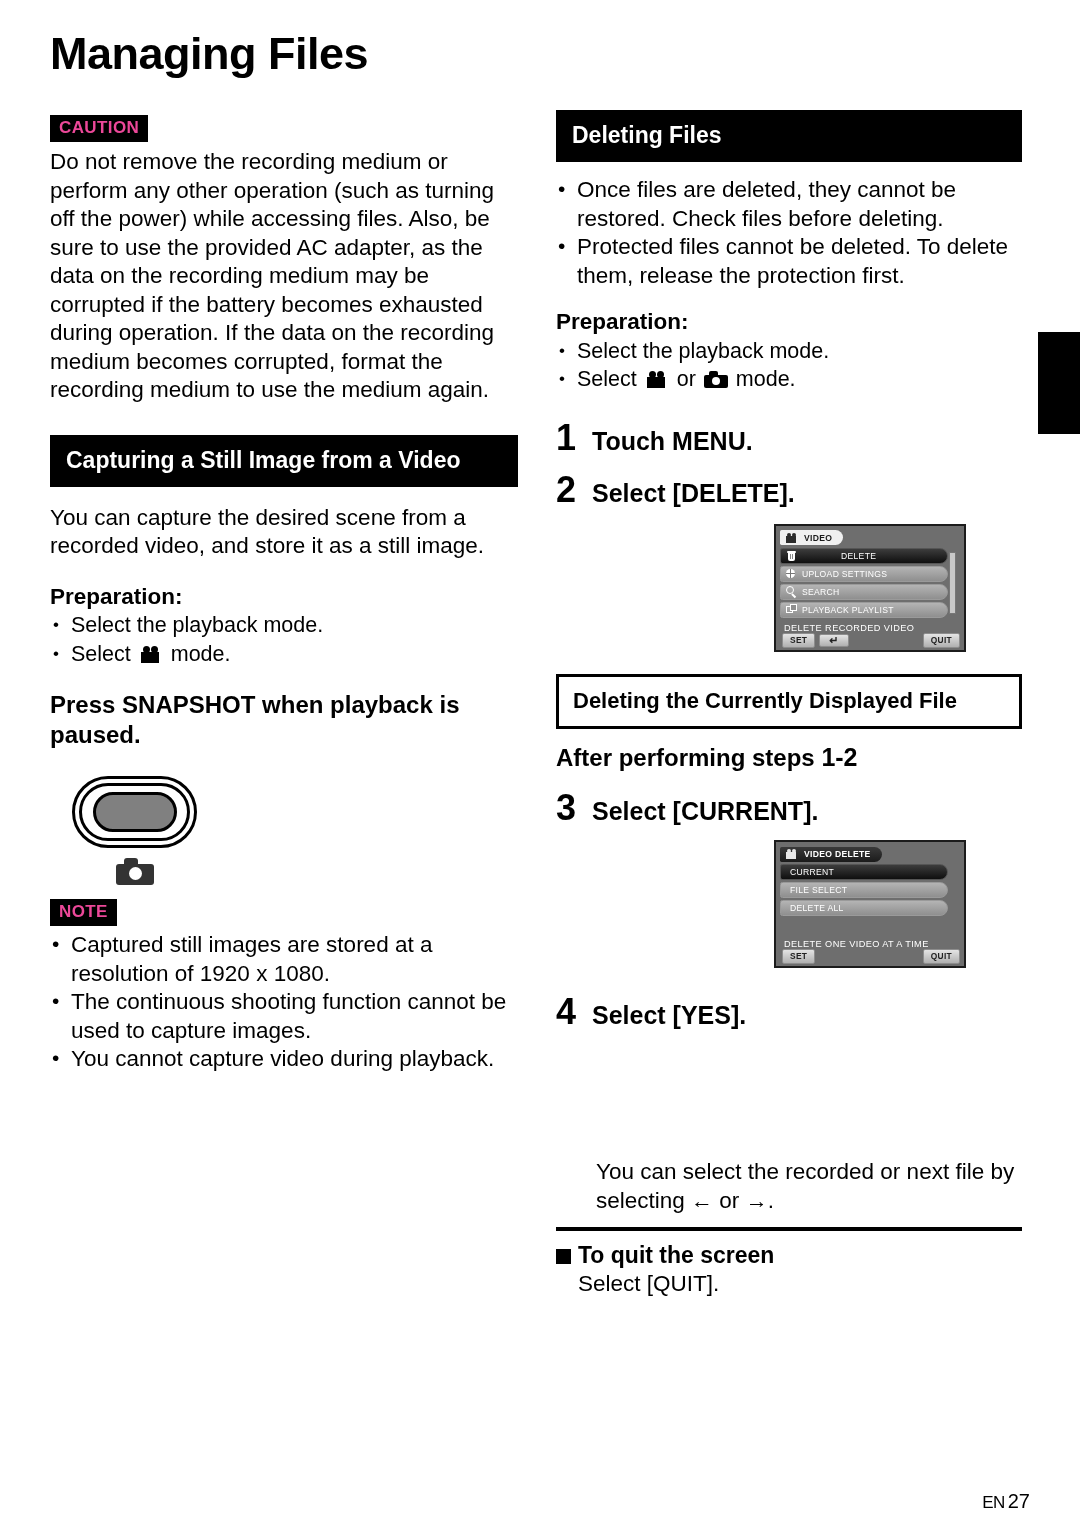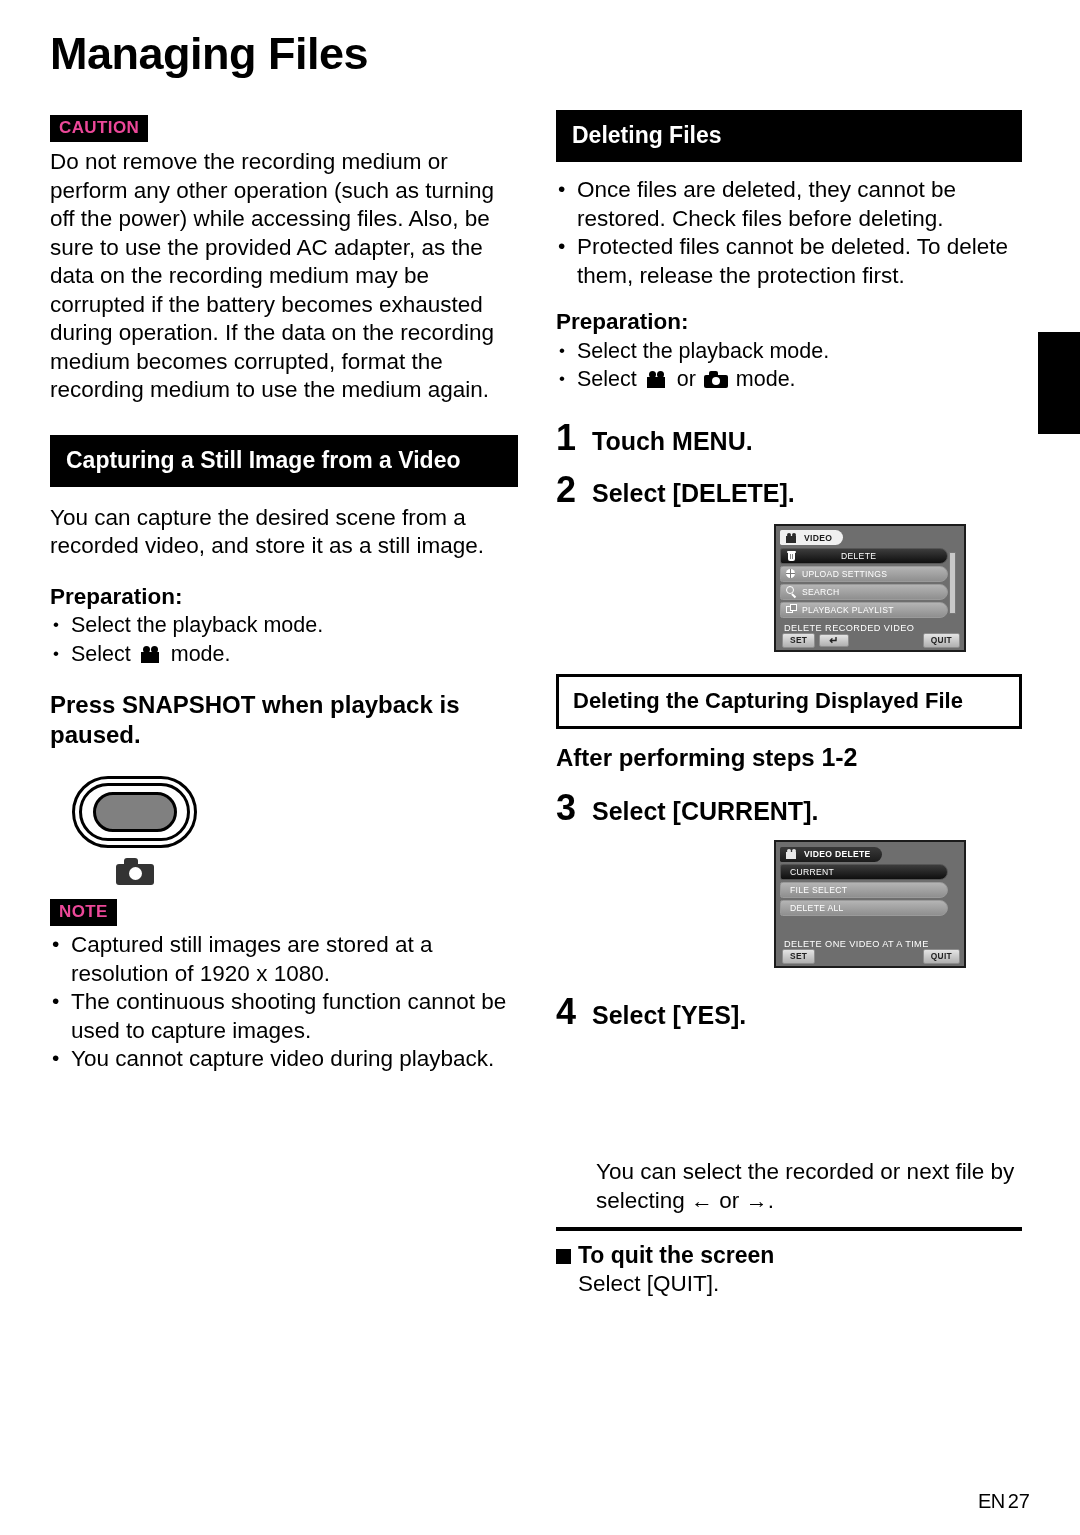--- a/index.html
+++ b/index.html
@@ -222,21 +222,21 @@
   .side-tab .lbl {
     margin-top: 8px; width: 102px;
     transform: rotate(-90deg); transform-origin: left top;
     position: relative; left: 32px; top: 0px;
     font-size: 20px; font-weight: bold; letter-spacing: .5px;
     white-space: nowrap; text-align: right;
   }
 
   
   .footer { position: absolute; right: 50px; bottom: 22px; display: flex; align-items: baseline; gap: 3px; }
-  .footer .en { font-size: 20px; letter-spacing: -0.5px; }
+  .footer .en { font-size: 17px; letter-spacing: -0.5px; }
   .footer .pg { font-size: 20px; }
 
   
   .rule { border-top: 4px solid #000; margin: 12px 0 10px 0; }
   .sq-bullet { display: inline-block; width: 15px; height: 15px; background: #000; margin-right: 7px; vertical-align: -1px; }
   .indent { padding-left: 40px; }
   .arrow-l, .arrow-r { font-weight: bold; font-size: 22px; }
 </style>
 </head>
 <body>
@@ -373,21 +373,21 @@
       <div class="lcd-bottom">
         <span class="lcd-btn">SET</span>
         <span class="lcd-btn back">
             <span class="back-arrow">↵</span>
           </span>
         <span class="spacer"></span>
         <span class="lcd-btn quit">QUIT</span>
       </div>
     </div>
 
-    <div class="outline-head" style="margin-top:22px;">Deleting the Capturing Displayed File</div>
+    <div class="outline-head" style="margin-top:22px;">Deleting the Currently Displayed File</div>
 
     <div class="bold-text" style="margin-top:14px; font-size:24px;">
       <span>After performing steps</span>
       <span style="font-size:25px;">1-2</span>
     </div>
 
     <div class="step" style="margin-top:18px;">
       <span class="step-num">3</span>
       <span class="step-text">Select [CURRENT].</span>
     </div>

